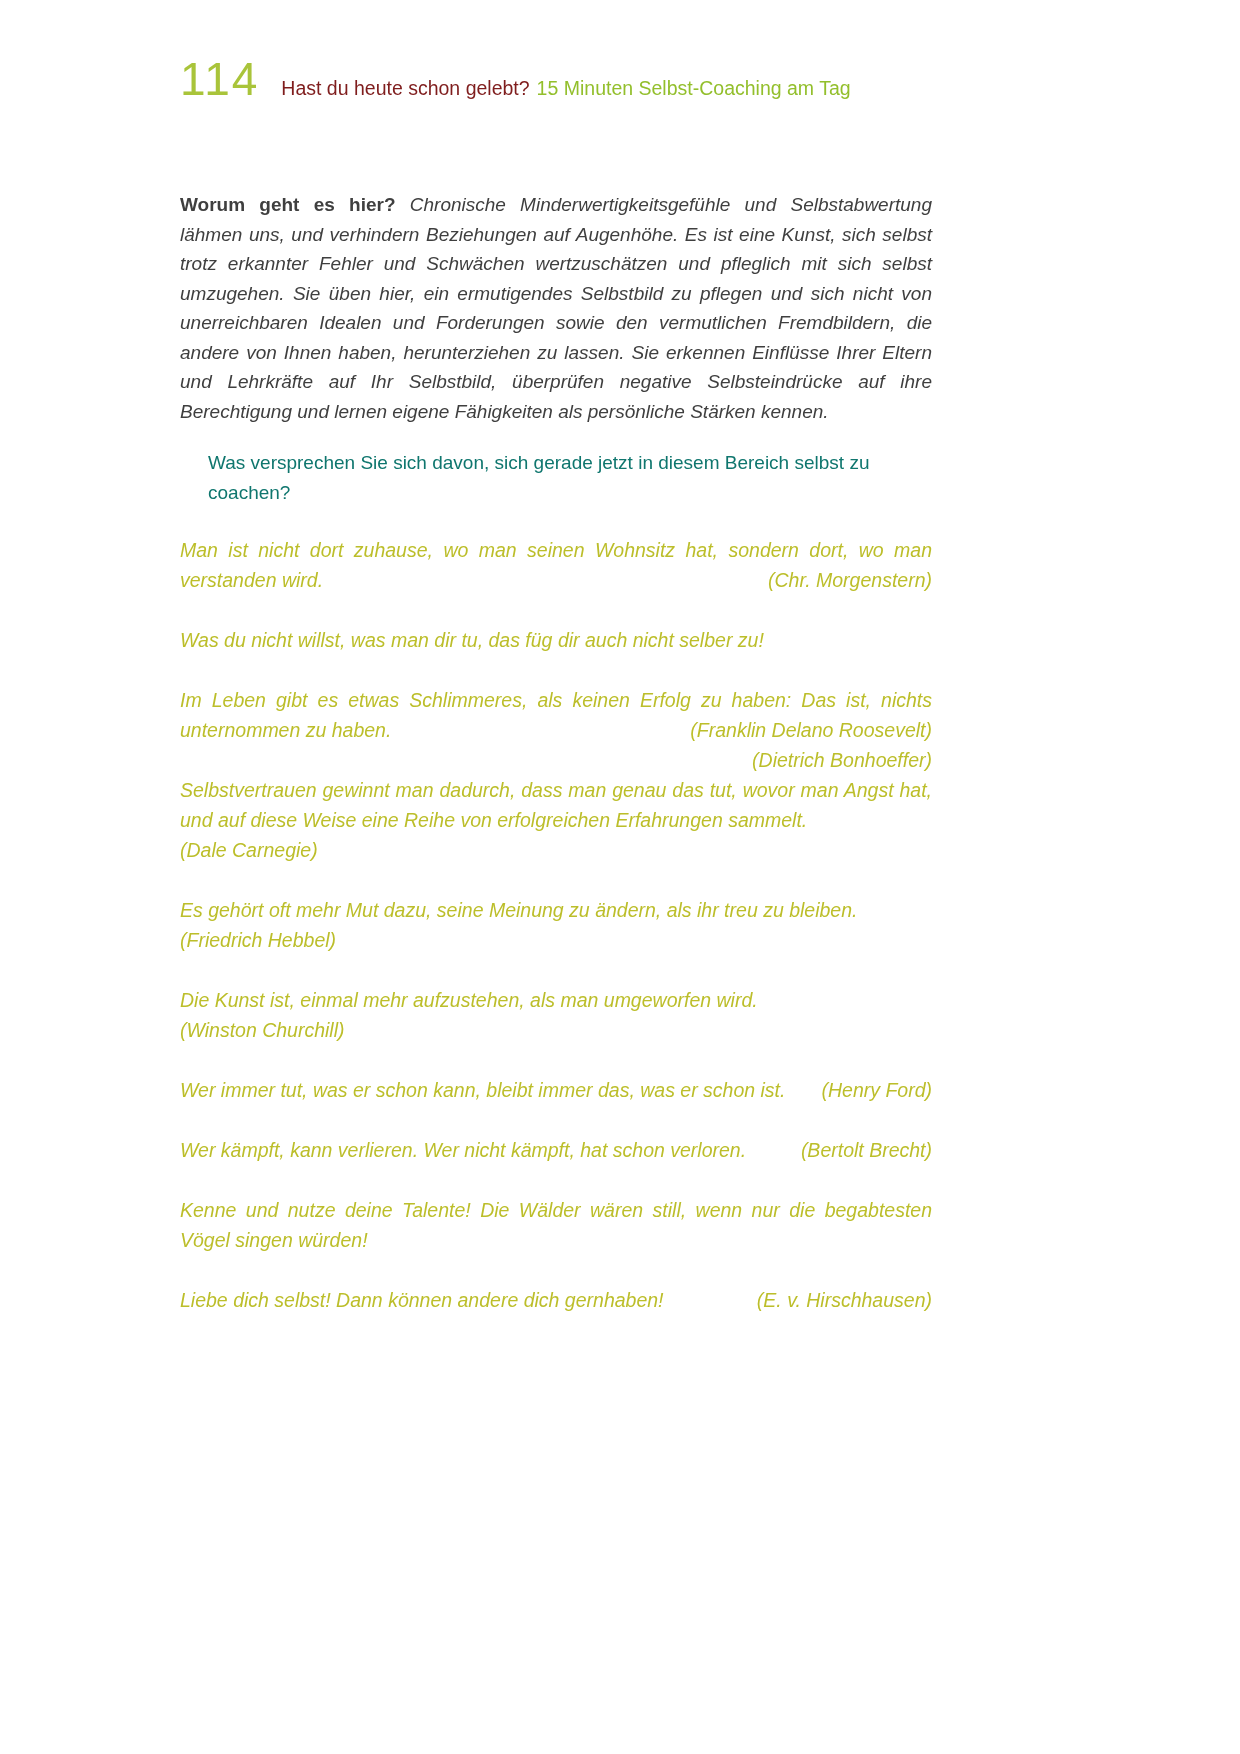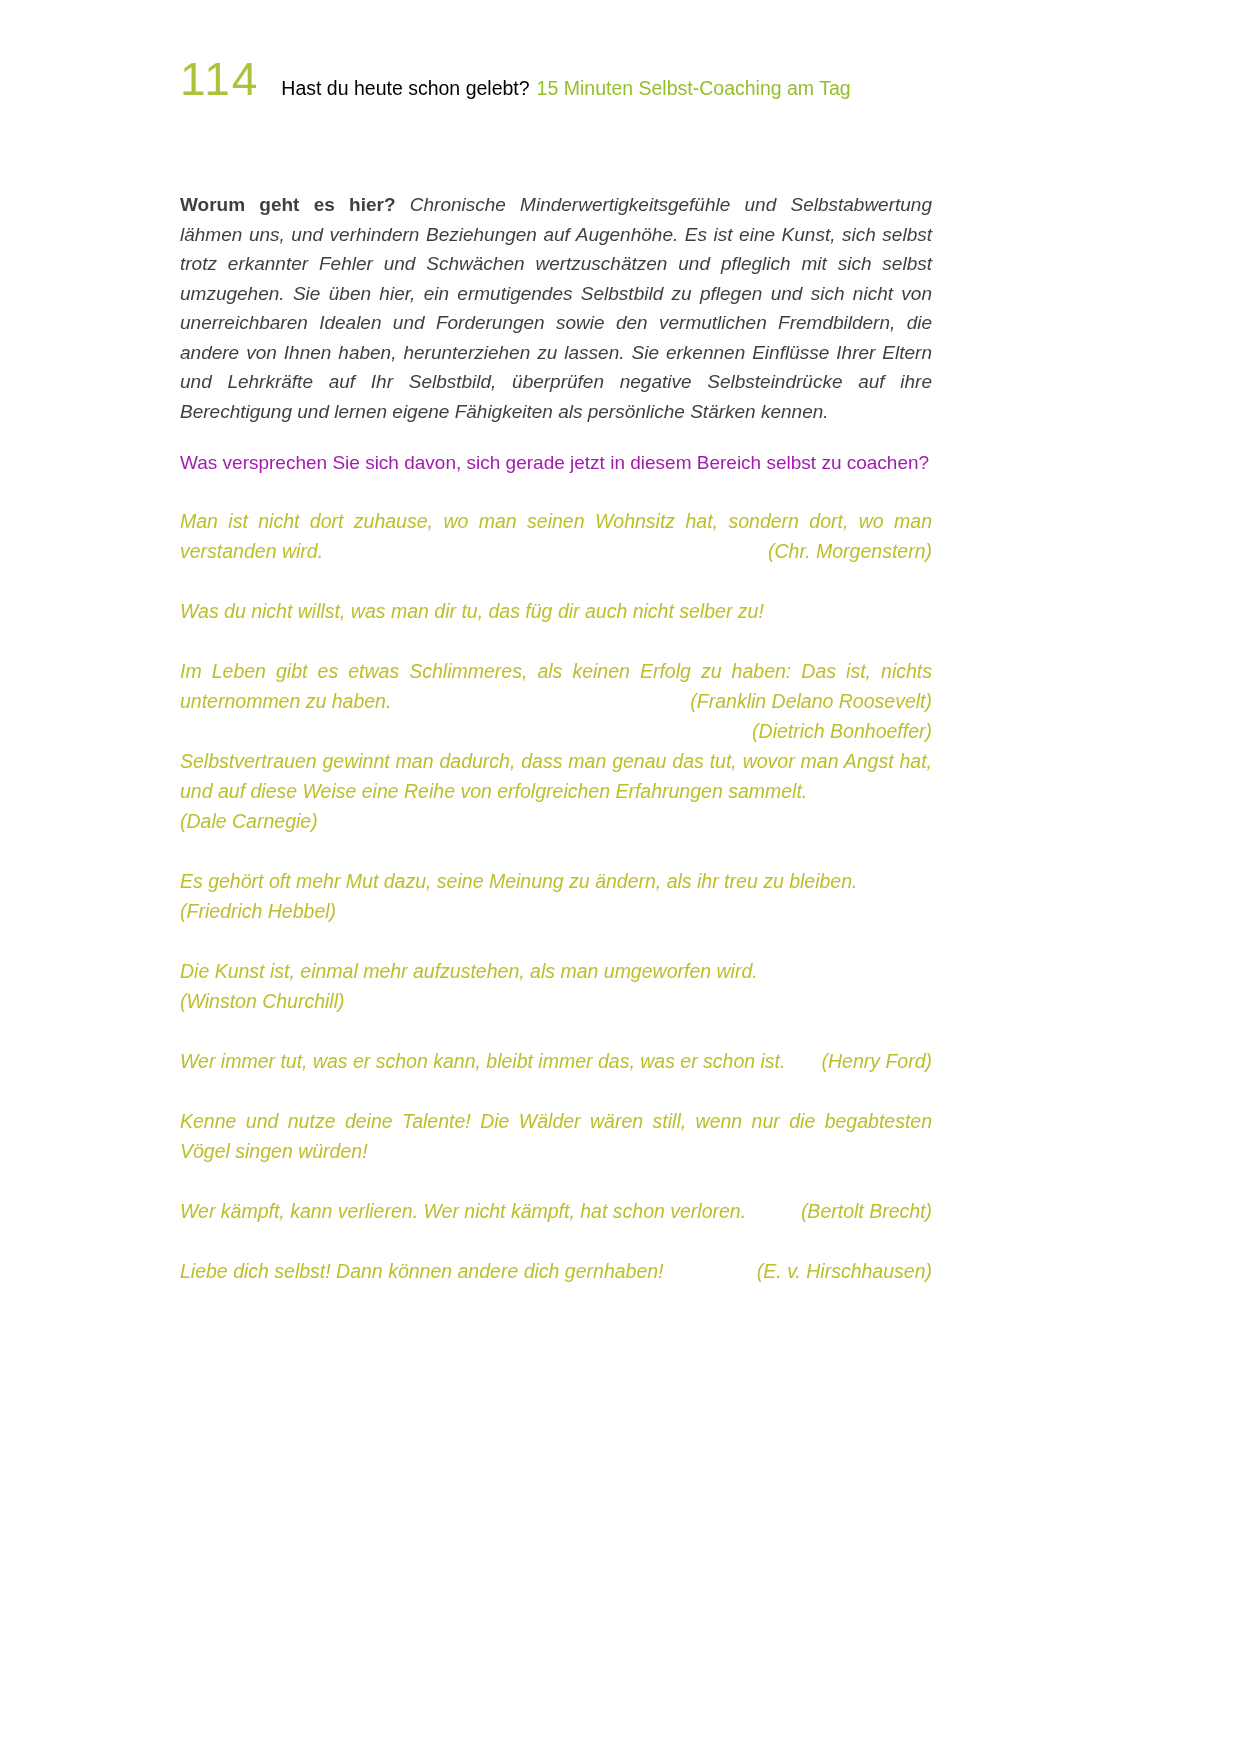--- a/index.html
+++ b/index.html
@@ -26,21 +26,21 @@
   .page-number {
     font-size: 46px;
     font-weight: 300;
     letter-spacing: 2px;
     color: #a9c43a;
     margin-right: 22px;
   }
   .header-title {
     font-size: 19.5px;
     font-weight: 500;
-    color: #000000;
+    color: #7f1d1d;
     margin-right: 7px;
   }
   .header-subtitle {
     font-size: 19.5px;
     font-weight: 400;
     color: #93bf2c;
   }
   .content {
     position: absolute;
     top: 190px;
@@ -58,21 +58,22 @@
     font-style: normal;
   }
   .intro .lead-body {
     font-style: italic;
   }
   .question {
     margin-top: 22px;
     margin-bottom: 28px;
     font-size: 19px;
     line-height: 29.5px;
-    color: #a21caf;
+    color: #0f766e;
+    margin-left: 28px;
   }
   .quotes { width: 100%; }
   .quote {
     position: relative;
     margin-bottom: 30px;
     font-size: 19.5px;
     line-height: 30px;
     font-style: italic;
     color: #bcbe2a;
     text-align: justify;
@@ -109,19 +110,19 @@
 
     <div class="quotes" id="quotes">
         <div class="quote"><span class="q-text">Man ist nicht dort zuhause, wo man seinen Wohnsitz hat, sondern dort, wo man verstanden wird.</span><span class="q-author">(Chr. Morgenstern)</span></div>
         <div class="quote"><span class="q-text">Was du nicht willst, was man dir tu, das füg dir auch nicht selber zu!</span></div>
         <div class="quote"><span class="q-text">Im Leben gibt es etwas Schlimmeres, als keinen Erfolg zu haben: Das ist, nichts unternommen zu haben.</span><span class="q-author">(Franklin Delano Roosevelt)</span></div>
         <div class="quote"><span class="q-author">(Dietrich Bonhoeffer)</span></div>
         <div class="quote own-line"><span class="q-text">Selbstvertrauen gewinnt man dadurch, dass man genau das tut, wovor man Angst hat, und auf diese Weise eine Reihe von erfolgreichen Erfahrungen sammelt.</span><span class="q-author">(Dale Carnegie)</span></div>
         <div class="quote own-line"><span class="q-text">Es gehört oft mehr Mut dazu, seine Meinung zu ändern, als ihr treu zu bleiben.</span><span class="q-author">(Friedrich Hebbel)</span></div>
         <div class="quote own-line"><span class="q-text">Die Kunst ist, einmal mehr aufzustehen, als man umgeworfen wird.</span><span class="q-author">(Winston Churchill)</span></div>
         <div class="quote"><span class="q-text">Wer immer tut, was er schon kann, bleibt immer das, was er schon ist.</span><span class="q-author">(Henry Ford)</span></div>
+        <div class="quote"><span class="q-text">Wer kämpft, kann verlieren. Wer nicht kämpft, hat schon verloren.</span><span class="q-author">(Bertolt Brecht)</span></div>
         <div class="quote"><span class="q-text">Kenne und nutze deine Talente! Die Wälder wären still, wenn nur die begabtesten Vögel singen würden!</span></div>
-        <div class="quote"><span class="q-text">Wer kämpft, kann verlieren. Wer nicht kämpft, hat schon verloren.</span><span class="q-author">(Bertolt Brecht)</span></div>
         <div class="quote"><span class="q-text">Liebe dich selbst! Dann können andere dich gernhaben!</span><span class="q-author">(E. v. Hirschhausen)</span></div>
       </div>
 
   </div>
 </div>
 
 </body></html>

